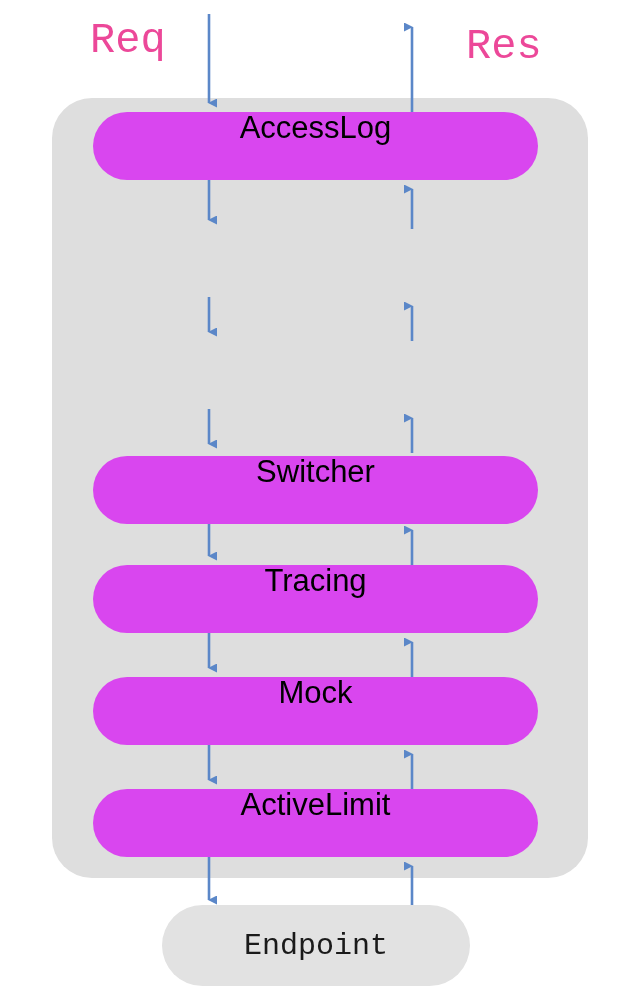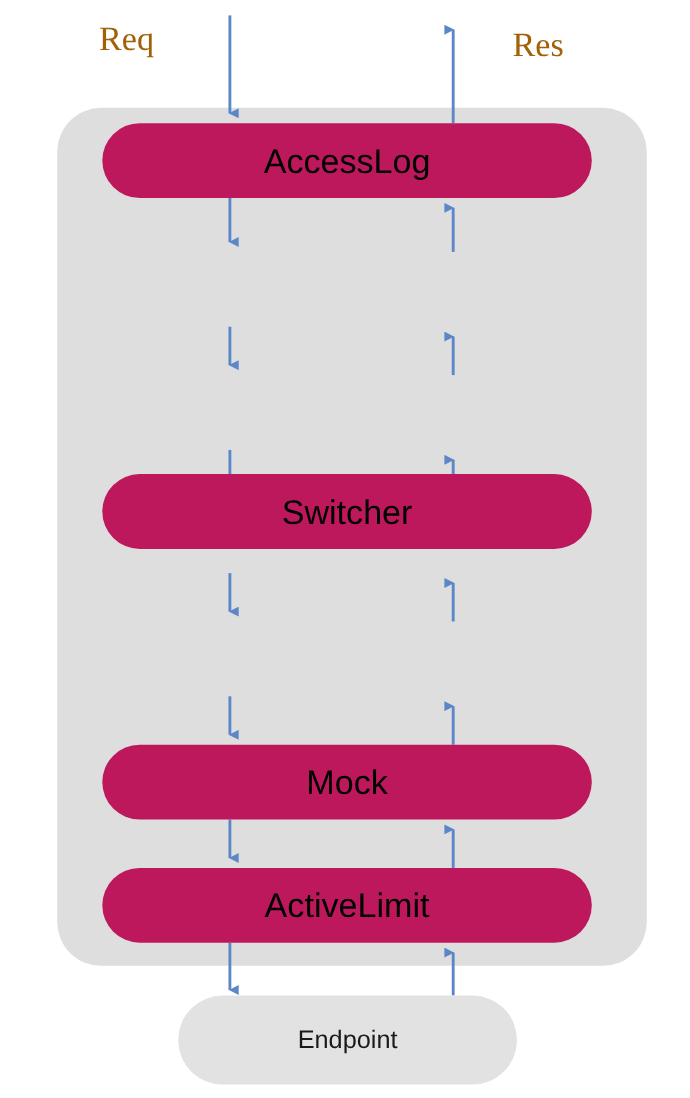--- a/index.html
+++ b/index.html
@@ -25,23 +25,23 @@
     left: 0;
     top: 0;
     width: 627px;
     height: 998px;
     pointer-events: none;
   }
 
   
   .flow-label {
     position: absolute;
-    font-size: 31px;
-    color: #a16207;
-    font-family: Liberation Serif, serif;
+    font-size: 42px;
+    color: #ec4899;
+    font-family: Liberation Mono, monospace;
     letter-spacing: 0px;
     white-space: nowrap;
   }
   #label-req { left: 90px; top: 17px; }
   #label-res { left: 466px; top: 23px; }
 
   
   #chain-container {
     position: absolute;
     left: 52px;
@@ -51,24 +51,24 @@
     background: #dedede;
     border-radius: 40px;
   }
 
   
   .pill {
     position: absolute;
     left: 93px;
     width: 445px;
     height: 68px;
-    background: #be185d;
+    background: #d946ef;
     border-radius: 34px;
     display: flex;
-    align-items: center;
+    align-items: flex-start;
     justify-content: center;
   }
   .pill-label {
     font-size: 31px;
     color: #000000;
     font-family: "Liberation Sans", sans-serif;
     line-height: 1;
     white-space: nowrap;
   }
 
@@ -79,23 +79,23 @@
     top: 905px;
     width: 308px;
     height: 81px;
     background: #e2e2e2;
     border-radius: 41px;
     display: flex;
     align-items: center;
     justify-content: center;
   }
   #endpoint-label {
-    font-size: 23px;
+    font-size: 30px;
     color: #1a1a1a;
-    font-family: Liberation Sans, sans-serif;
+    font-family: Liberation Mono, monospace;
     white-space: nowrap;
   }
 </style>
 </head>
 <body>
 
 <div id="canvas">
 
   <div id="chain-container"></div>
 
@@ -147,22 +147,25 @@
       <line x1="412" y1="112" x2="412" y2="27" marker-end="url(#head-up)"></line>
     </g>
   </svg>
 
   <div class="flow-label" id="label-req">Req</div>
   <div class="flow-label" id="label-res">Res</div>
 
   <div class="pill" style="top:112px">
     <span class="pill-label">AccessLog</span>
   </div>
-  <div class="pill" style="top:431px">
+  <div class="pill" style="top:456px">
     <span class="pill-label">Switcher</span>
+  </div>
+  <div class="pill" style="top:565px">
+    <span class="pill-label">Tracing</span>
   </div>
   <div class="pill" style="top:677px">
     <span class="pill-label">Mock</span>
   </div>
   <div class="pill" style="top:789px">
     <span class="pill-label">ActiveLimit</span>
   </div>
 
   <div id="endpoint-node">
     <span id="endpoint-label">Endpoint</span>

